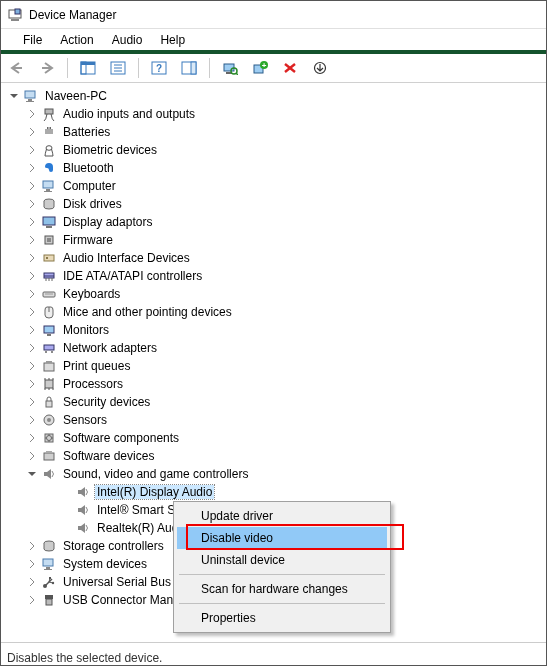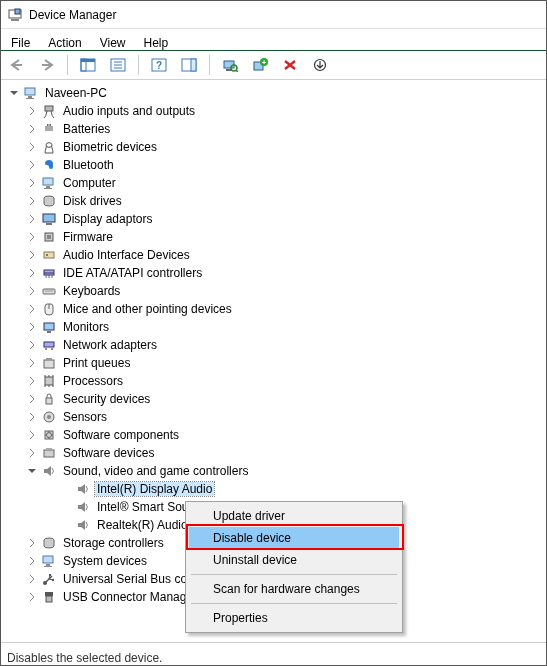--- a/index.html
+++ b/index.html
@@ -1,20 +1,20 @@
 <!DOCTYPE html>
 <html><head>
 <meta charset="utf-8">
 <style>
 html,body{margin:0;padding:0;font-family:"Segoe UI",Tahoma,sans-serif;font-size:12px;color:#000;background:#fff;width:547px;height:666px;overflow:hidden}
 .window{border:1px solid #555;width:545px;height:664px;display:flex;flex-direction:column;position:relative}
 .titlebar{height:27px;display:flex;align-items:center;border-bottom:1px solid #e0e0e0;padding:0 6px}
 .titlebar .ticon{margin-right:6px}
 .titlebar .title{font-size:12px}
-.menubar{height:21px;display:flex;align-items:flex-end;gap:18px;padding:0 10px;border-bottom:1px solid #14532d}
+.menubar{height:21px;display:flex;align-items:center;gap:18px;padding:0 22px;border-bottom:4px solid #14532d}
 .menubar span{cursor:default}
 .toolbar{height:28px;display:flex;align-items:center;gap:6px;padding:0 4px;border-bottom:1px solid #d0d0d0}
 .tbbtn{width:22px;height:22px;display:flex;align-items:center;justify-content:center;border:1px solid transparent}
 .sep{width:1px;height:20px;background:#ccc;margin:0 2px}
 .tree{flex:1;overflow:auto;padding:4px 0 4px 2px;position:relative}
 .node{display:flex;align-items:center;height:18px;white-space:nowrap}
 .expander{width:14px;height:14px;display:flex;align-items:center;justify-content:center;margin-right:2px}
 .icon{width:16px;height:16px;display:flex;align-items:center;justify-content:center;margin-right:4px}
 .lbl{padding:0 2px}
 .lbl.sel{background:#cce8ff;outline:1px dotted #888}
@@ -39,21 +39,21 @@
           <rect x="4" y="12" width="8" height="2" fill="#888"></rect>
           <rect x="8" y="2" width="5" height="5" fill="#7fb0dd" stroke="#336"></rect>
         </svg>
     </span>
     <span class="title">Device Manager</span>
   </div>
 
   <div class="menubar">
     <span>File</span>
     <span>Action</span>
-    <span>View</span>
+    <span>Audio</span>
     <span>Help</span>
   </div>
 
   <div class="toolbar">
     <div class="tbbtn">
         <svg width="16" height="12">
           <path d="M10 1 L3 6 L10 11" fill="none" stroke="#999" stroke-width="2"></path>
           <rect x="3" y="5" width="10" height="2" fill="#999"></rect>
         </svg>
       </div>
@@ -530,23 +530,23 @@
         <span class="icon">
           <svg width="16" height="16">
             <rect x="4" y="3" width="8" height="4" fill="#555"></rect>
             <rect x="5" y="7" width="6" height="6" fill="#bbb" stroke="#555"></rect>
           </svg>
         </span>
         <span class="lbl">USB Connector Manager</span>
       </div>
     </div>
 
-  <div class="ctxmenu" id="ctx" style="left:184px;top:500px;width:210px">
+  <div class="ctxmenu" id="ctx" style="left:172px;top:500px;width:210px">
     <div class="mi">Update driver</div>
-    <div class="mi hl">Disable device</div>
+    <div class="mi hl">Disable video</div>
     <div class="mi">Uninstall device</div>
     <div class="msep"></div>
     <div class="mi">Scan for hardware changes</div>
     <div class="msep"></div>
     <div class="mi bold">Properties</div>
   </div>
 
   <div class="hlbox" style="left:185px;top:523px;width:214px;height:22px"></div>
 
   <div class="statusbar">

